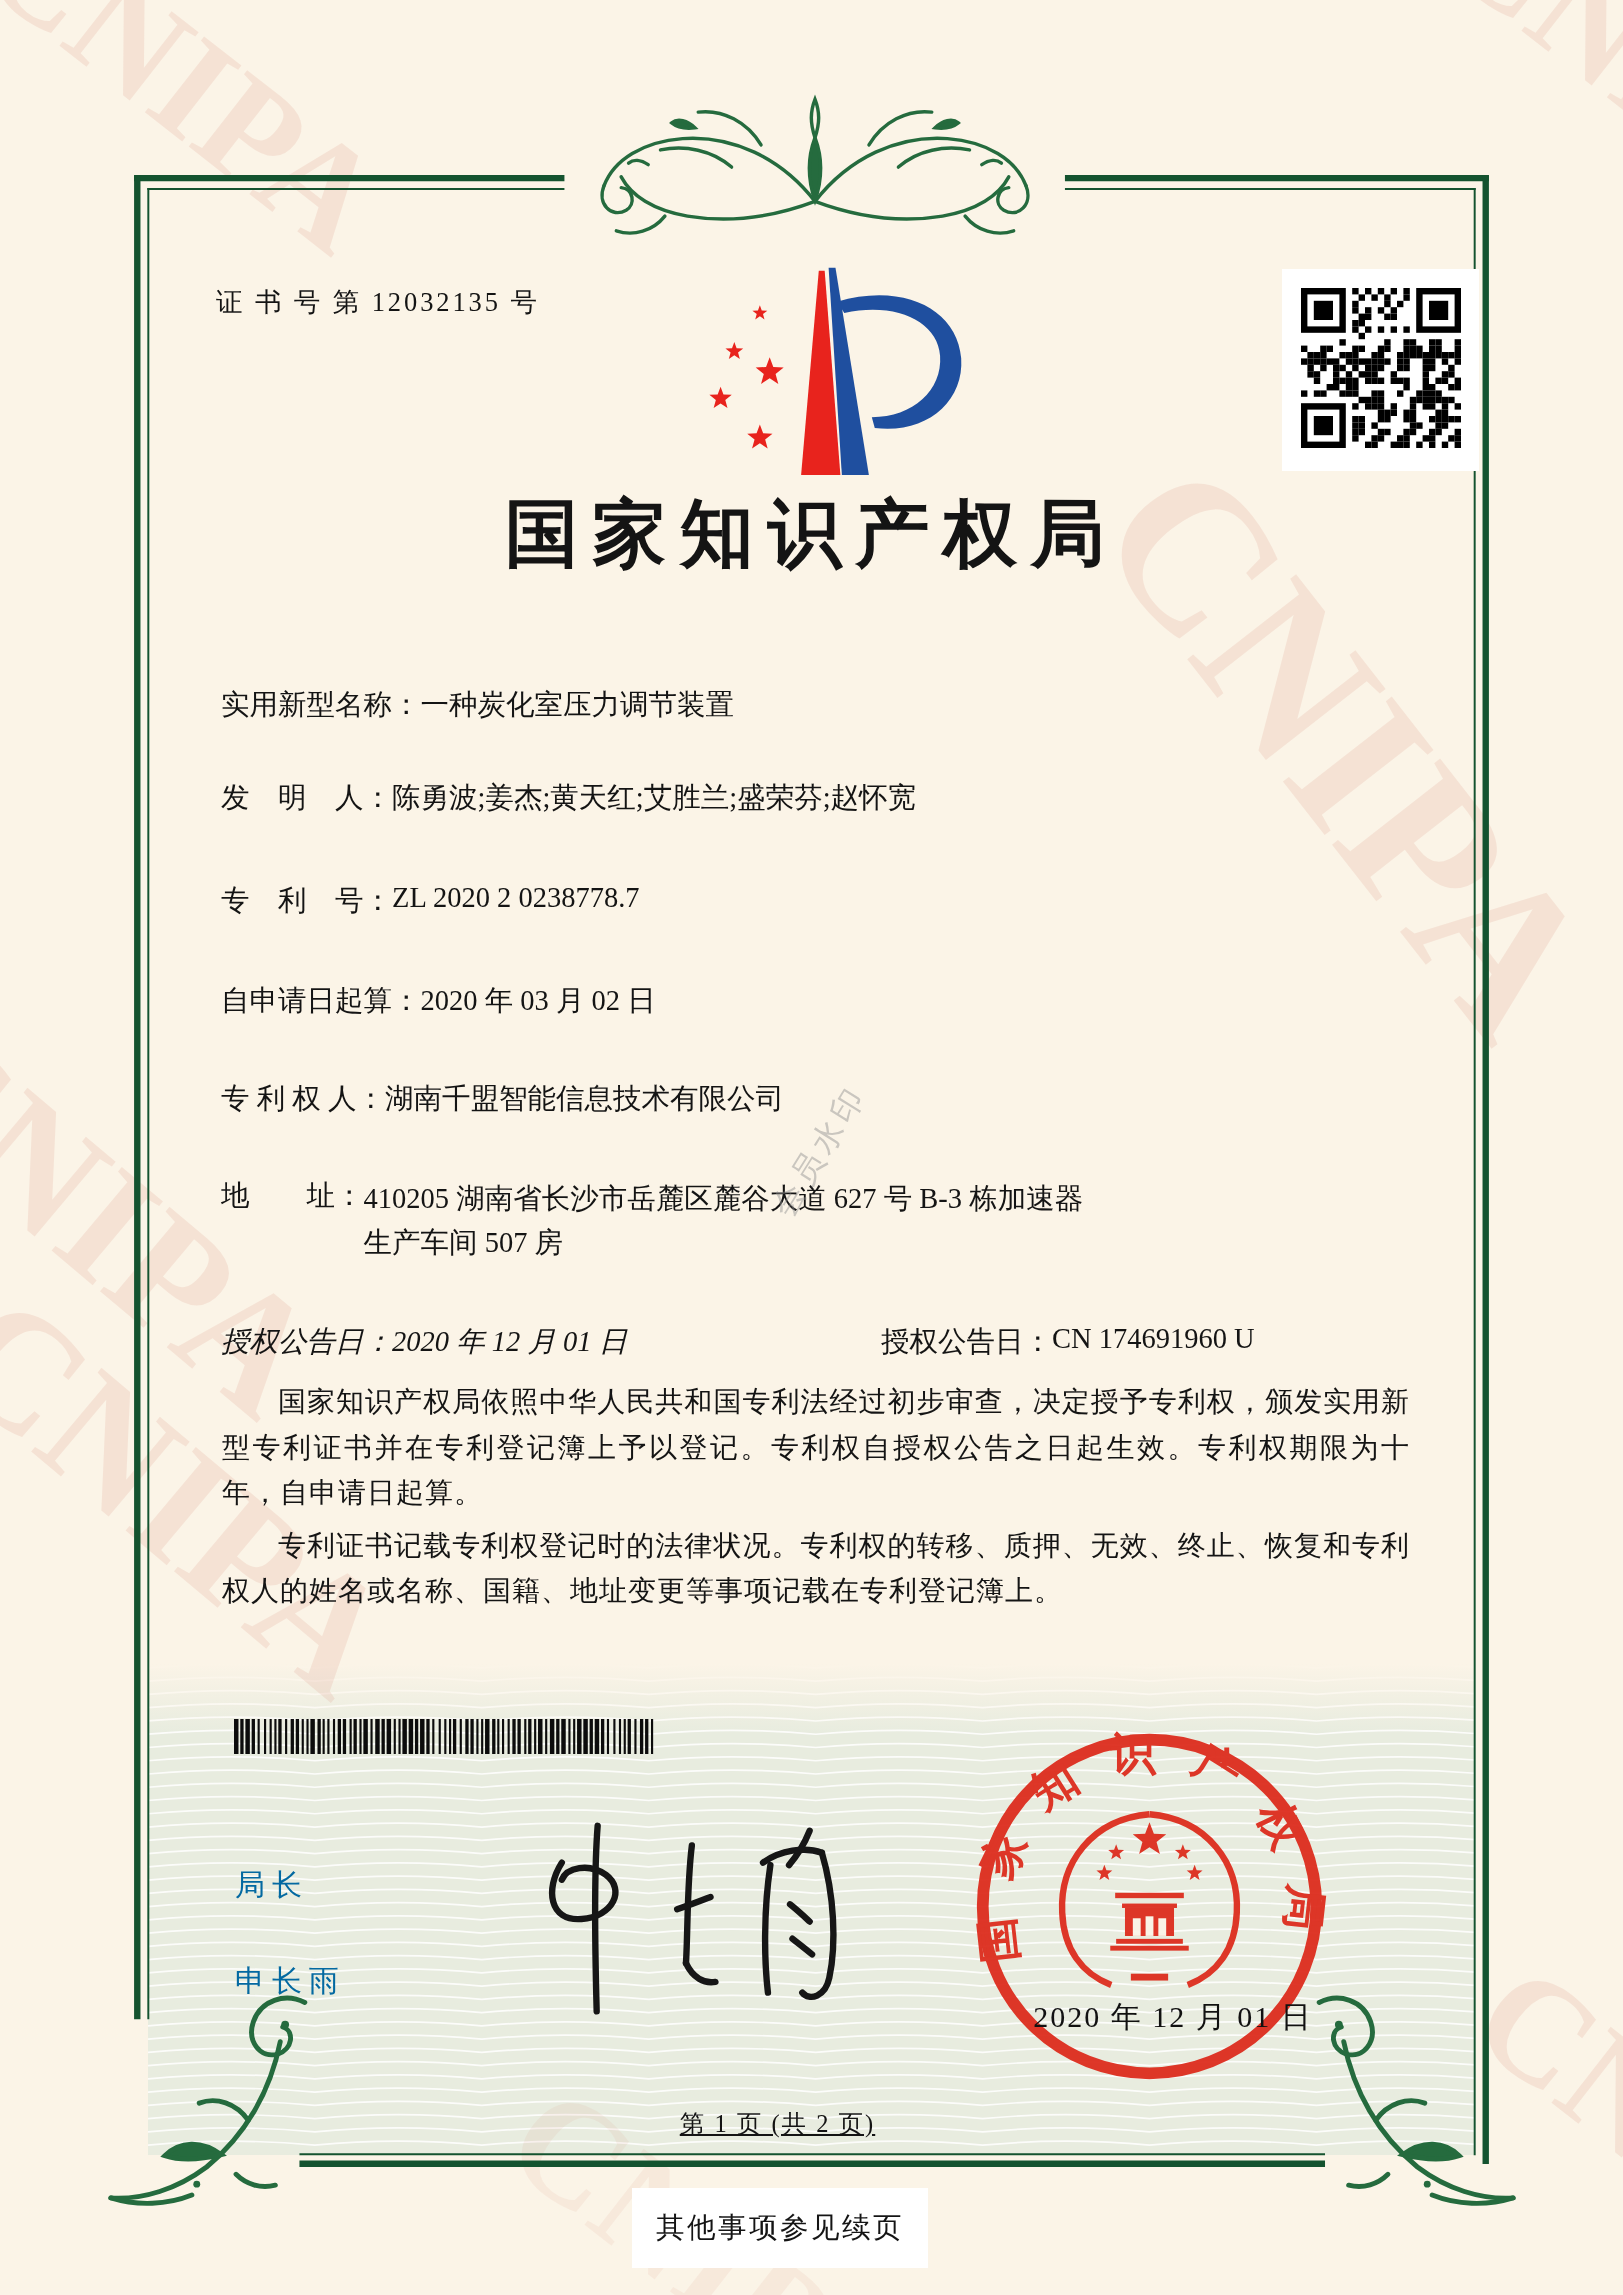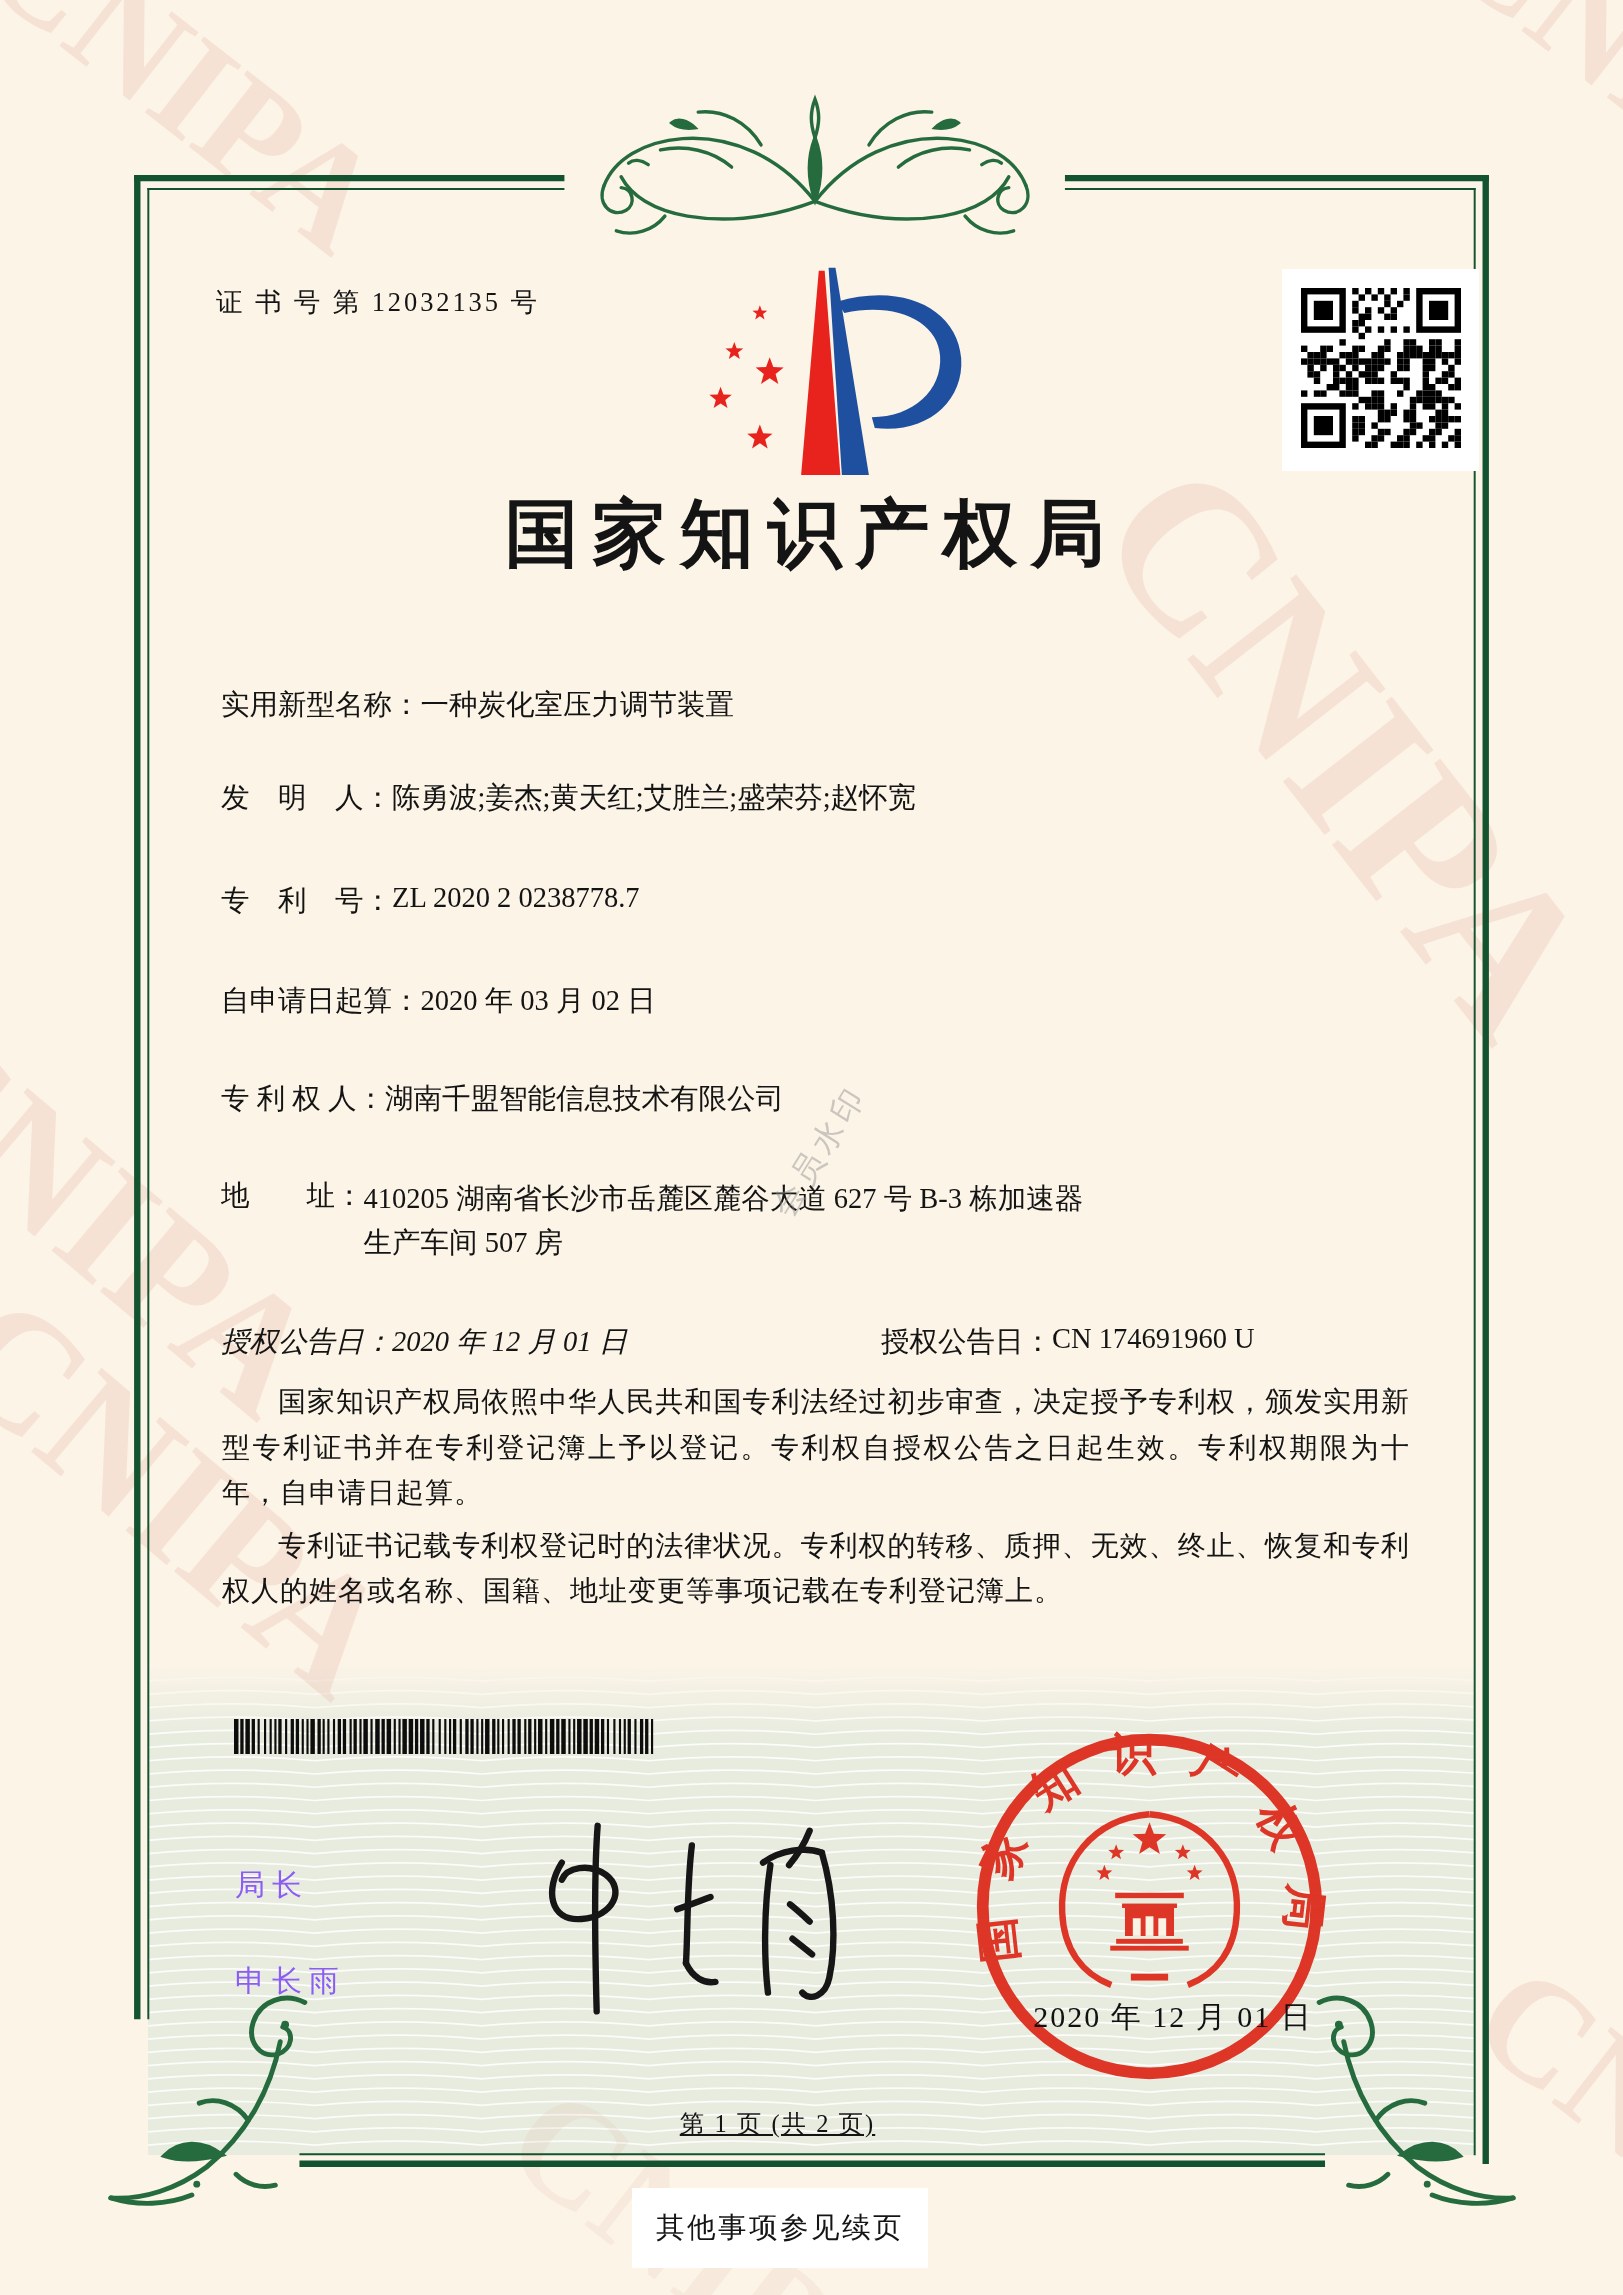--- a/index.html
+++ b/index.html
@@ -29,21 +29,21 @@
   .row .lbl{white-space:nowrap;}
   .row .val{white-space:nowrap;}
   .row .val-wrap{white-space:normal;width:736px;line-height:1.55;}
   .grant-no{position:absolute;left:881px;top:1323px;font-size:28.5px;z-index:5;display:flex;}
   .paras{position:absolute;left:222px;top:1379px;width:1188px;font-size:28px;line-height:1.63;
       text-align:justify;letter-spacing:1px;z-index:5;}
   .paras p{margin:0 0 6.9px 0;text-indent:2em;}
   
   .barcode{position:absolute;left:231px;top:1719px;z-index:5;}
   .officer{position:absolute;left:235px;font-size:30px;letter-spacing:6.9px;z-index:5;
-      font-family:"Liberation Sans","DejaVu Sans",sans-serif;font-weight:500;color:#8b5cf6;}
+      font-family:"Liberation Sans","DejaVu Sans",sans-serif;font-weight:500;color:#0369a1;}
   .sig{position:absolute;left:515px;top:1816px;z-index:5;}
   .seal{position:absolute;left:969px;top:1726px;z-index:6;opacity:.94;}
   .seal-date{position:absolute;left:1006px;top:1997px;width:334px;text-align:center;font-size:30px;
       letter-spacing:2px;color:#111;z-index:7;}
   .pageno{position:absolute;left:100px;top:2107px;width:1355px;text-align:center;font-size:24.5px;
       letter-spacing:2px;z-index:5;text-decoration:underline;}
   .footer-box{position:absolute;left:632px;top:2188px;width:296px;height:80px;background:#ffffff;
       z-index:5;display:flex;align-items:center;justify-content:center;}
   .footer-box span{font-size:28.5px;letter-spacing:2.5px;}
 </style>

